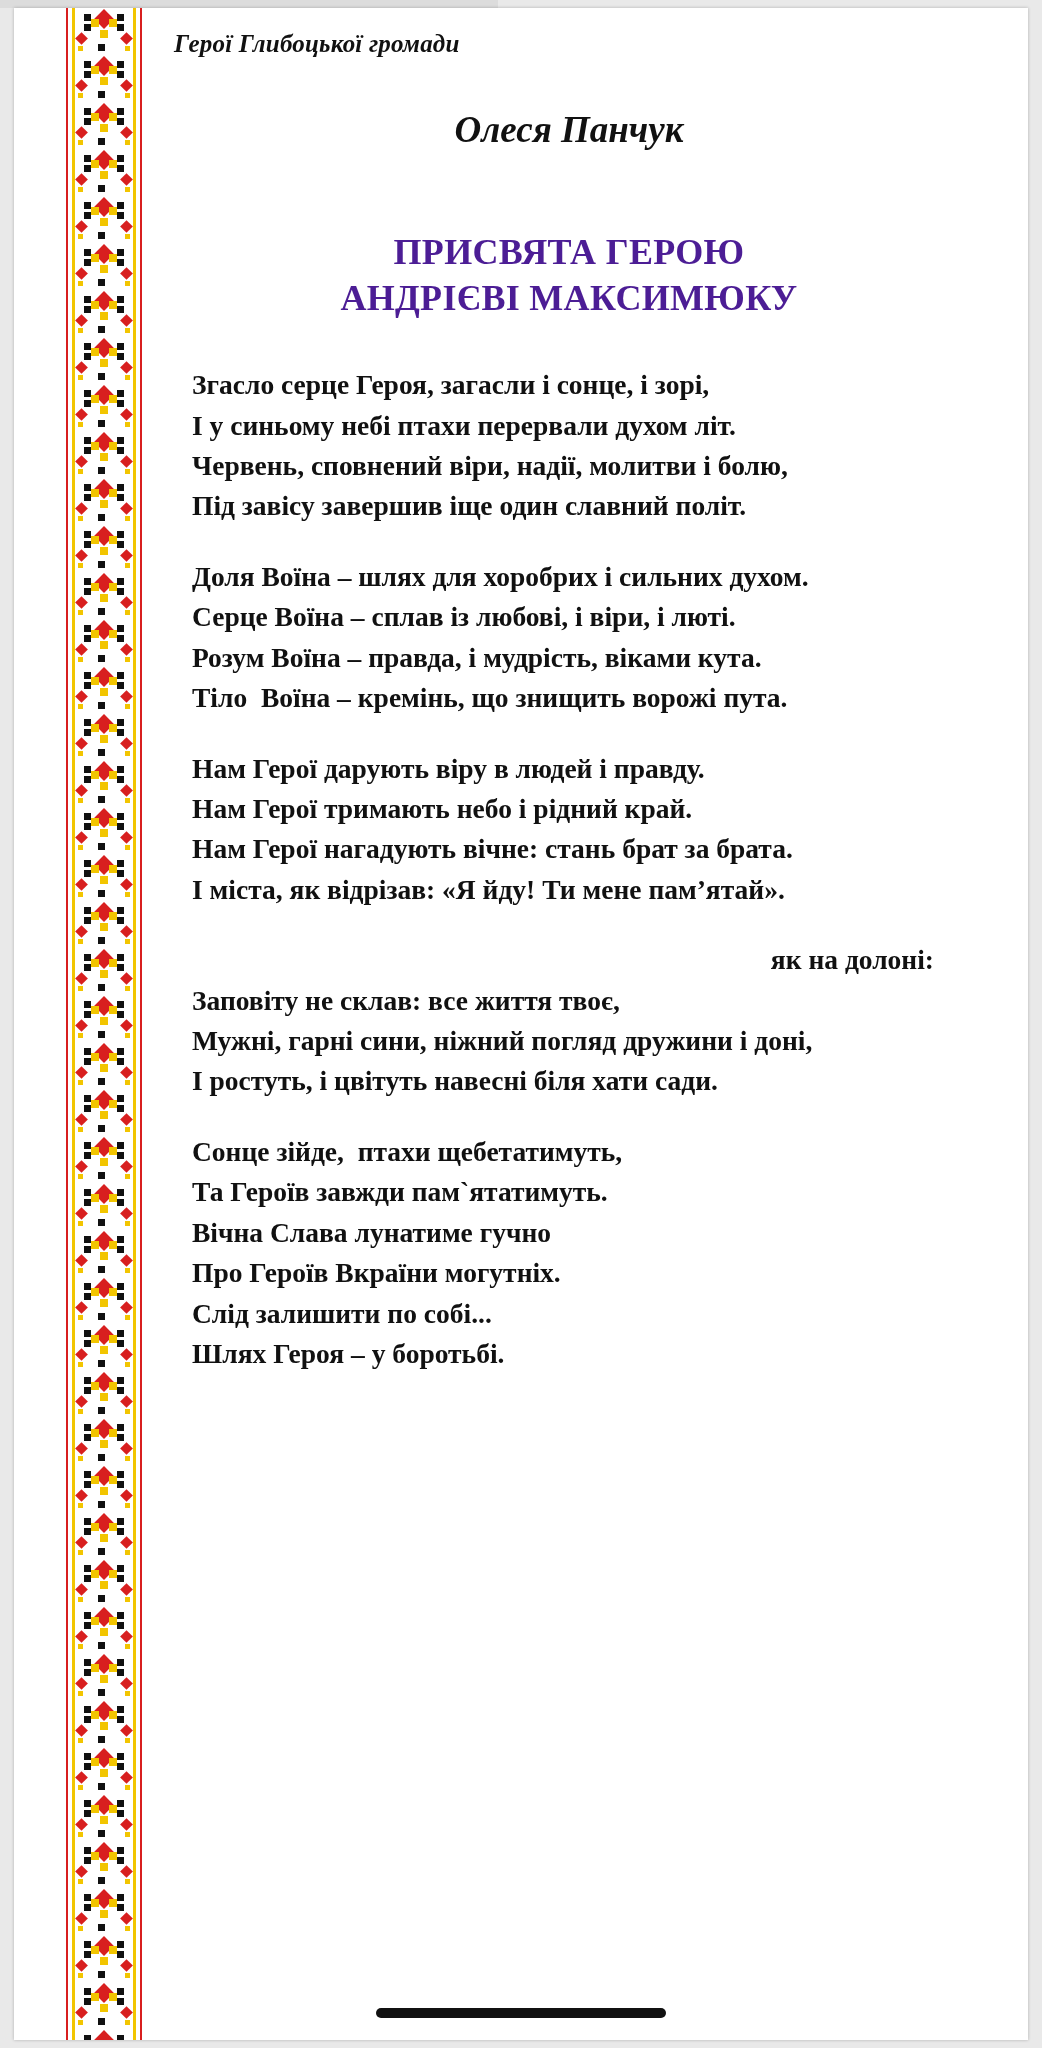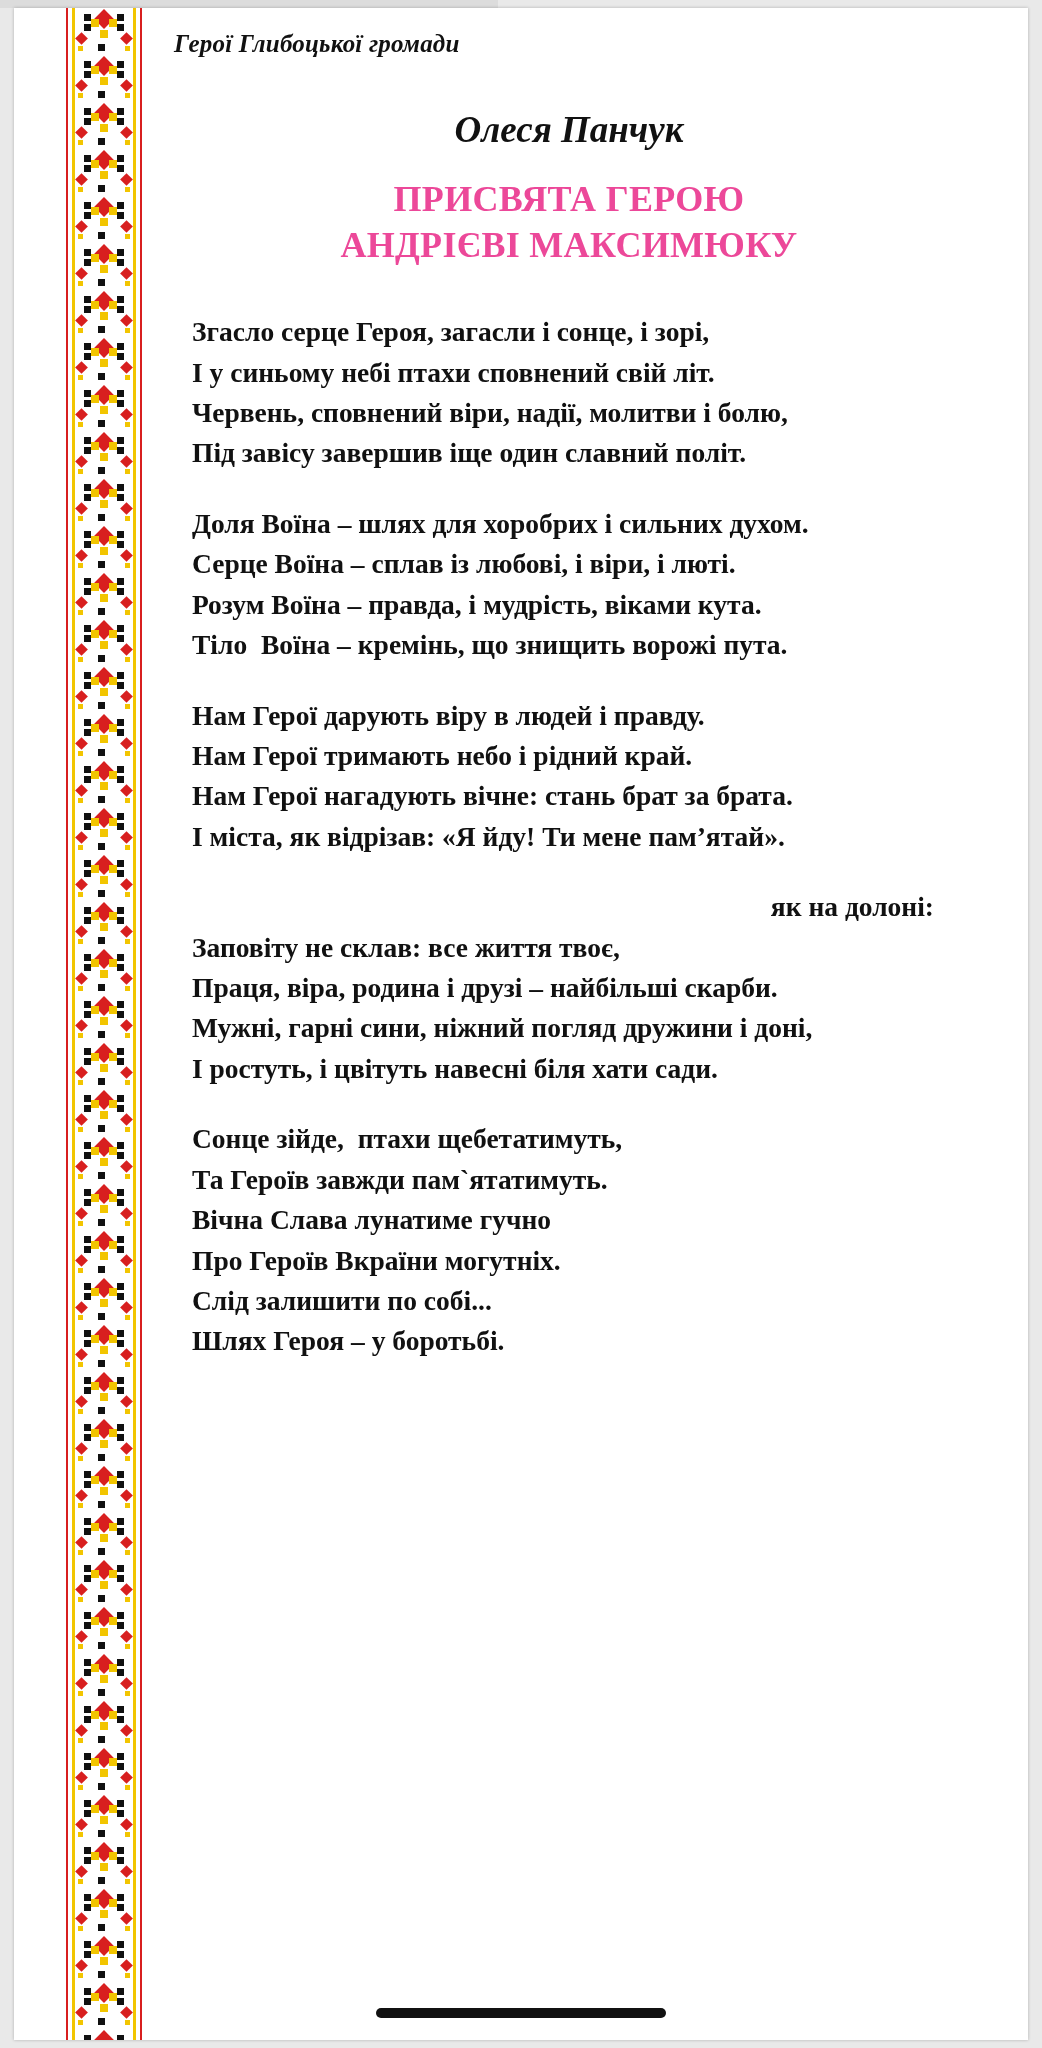--- a/index.html
+++ b/index.html
@@ -125,26 +125,26 @@
   .author {
     margin-top: 50px;
     text-align: center;
     font-style: italic;
     font-weight: 700;
     font-size: 37px;
     color: #111;
   }
 
   .title {
-    margin-top: 25px;
+    margin-top: 78px;
     text-align: center;
     font-weight: 700;
     font-size: 36px;
     line-height: 1.28;
-    color: #ec4899;
+    color: #4c1d95;
     letter-spacing: 0.3px;
   }
 
   .poem {
     margin-top: 44px;
     margin-left: 18px;
     font-size: 27.5px;
     line-height: 1.47;
     font-weight: 700;
     color: #111;
@@ -840,40 +840,39 @@
     <div class="author">Олеся Панчук</div>
 
     <div class="title">
       <div>ПРИСВЯТА ГЕРОЮ</div>
       <div>АНДРІЄВІ МАКСИМЮКУ</div>
     </div>
 
     <div class="poem" id="poem-body">
         <div class="stanza">
           <div class="line">Згасло серце Героя, загасли і сонце, і зорі,</div>
-          <div class="line">І у синьому небі птахи сповнений свій літ.</div>
+          <div class="line">І у синьому небі птахи перервали духом літ.</div>
           <div class="line">Червень, сповнений віри, надії, молитви і болю,</div>
           <div class="line">Під завісу завершив іще один славний політ.</div>
         </div>
         <div class="stanza">
           <div class="line">Доля Воїна – шлях для хоробрих і сильних духом.</div>
           <div class="line">Серце Воїна – сплав із любові, і віри, і люті.</div>
           <div class="line">Розум Воїна – правда, і мудрість, віками кута.</div>
           <div class="line">Тіло  Воїна – кремінь, що знищить ворожі пута.</div>
         </div>
         <div class="stanza">
           <div class="line">Нам Герої дарують віру в людей і правду.</div>
           <div class="line">Нам Герої тримають небо і рідний край.</div>
           <div class="line">Нам Герої нагадують вічне: стань брат за брата.</div>
           <div class="line">І міста, як відрізав: «Я йду! Ти мене пам’ятай».</div>
         </div>
         <div class="stanza">
           <div class="line indent-right">як на долоні:</div>
           <div class="line">Заповіту не склав: все життя твоє,</div>
-          <div class="line">Праця, віра, родина і друзі – найбільші скарби.</div>
           <div class="line">Мужні, гарні сини, ніжний погляд дружини і доні,</div>
           <div class="line">І ростуть, і цвітуть навесні біля хати сади.</div>
         </div>
         <div class="stanza">
           <div class="line">Сонце зійде,  птахи щебетатимуть,</div>
           <div class="line">Та Героїв завжди пам`ятатимуть.</div>
           <div class="line">Вічна Слава лунатиме гучно</div>
           <div class="line">Про Героїв Вкраїни могутніх.</div>
           <div class="line">Слід залишити по собі...</div>
           <div class="line">Шлях Героя – у боротьбі.</div>

